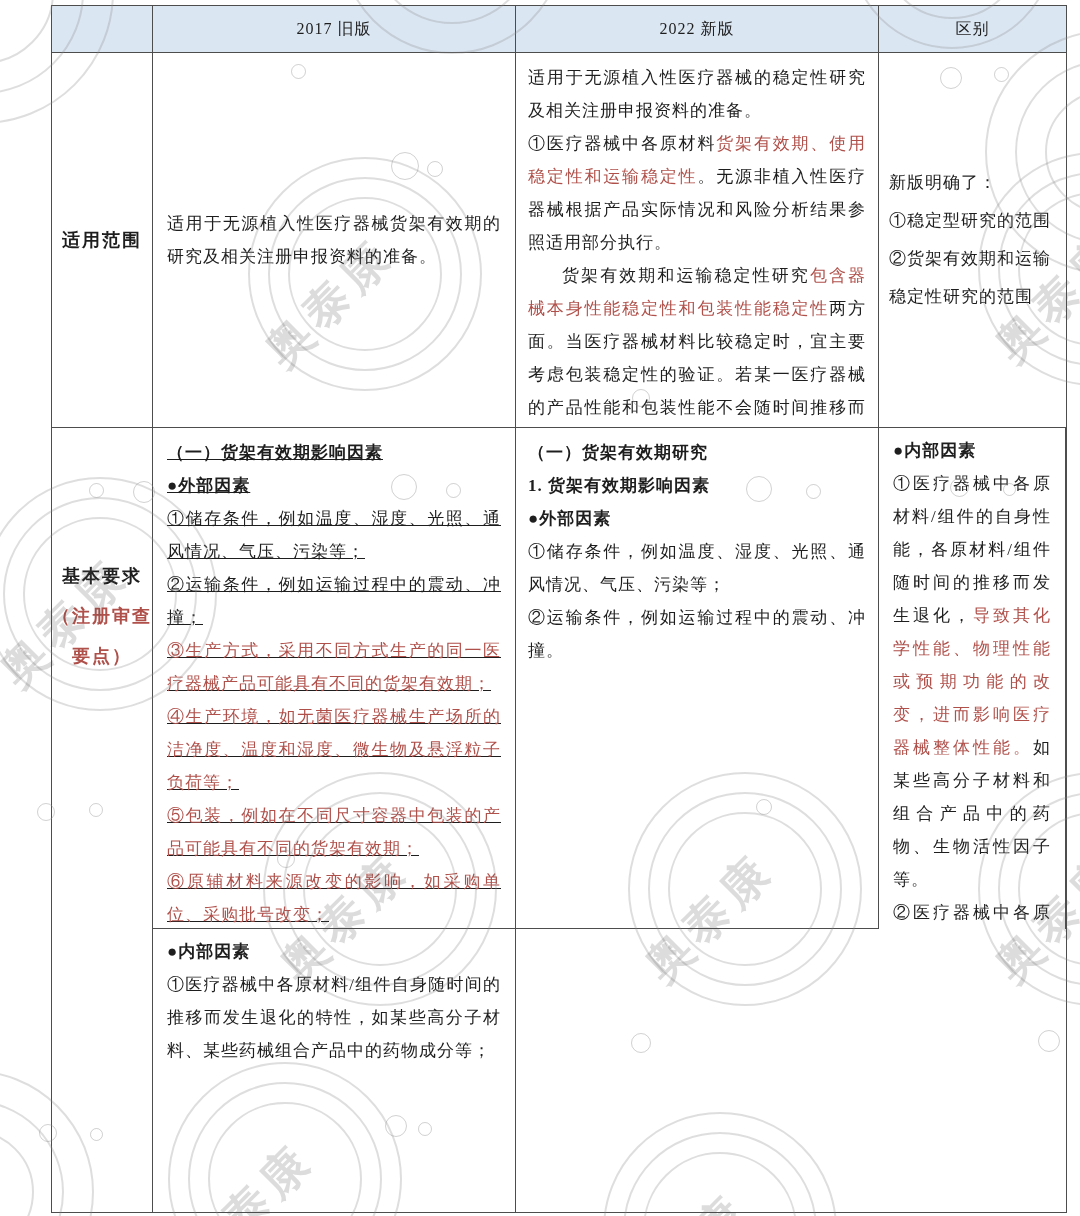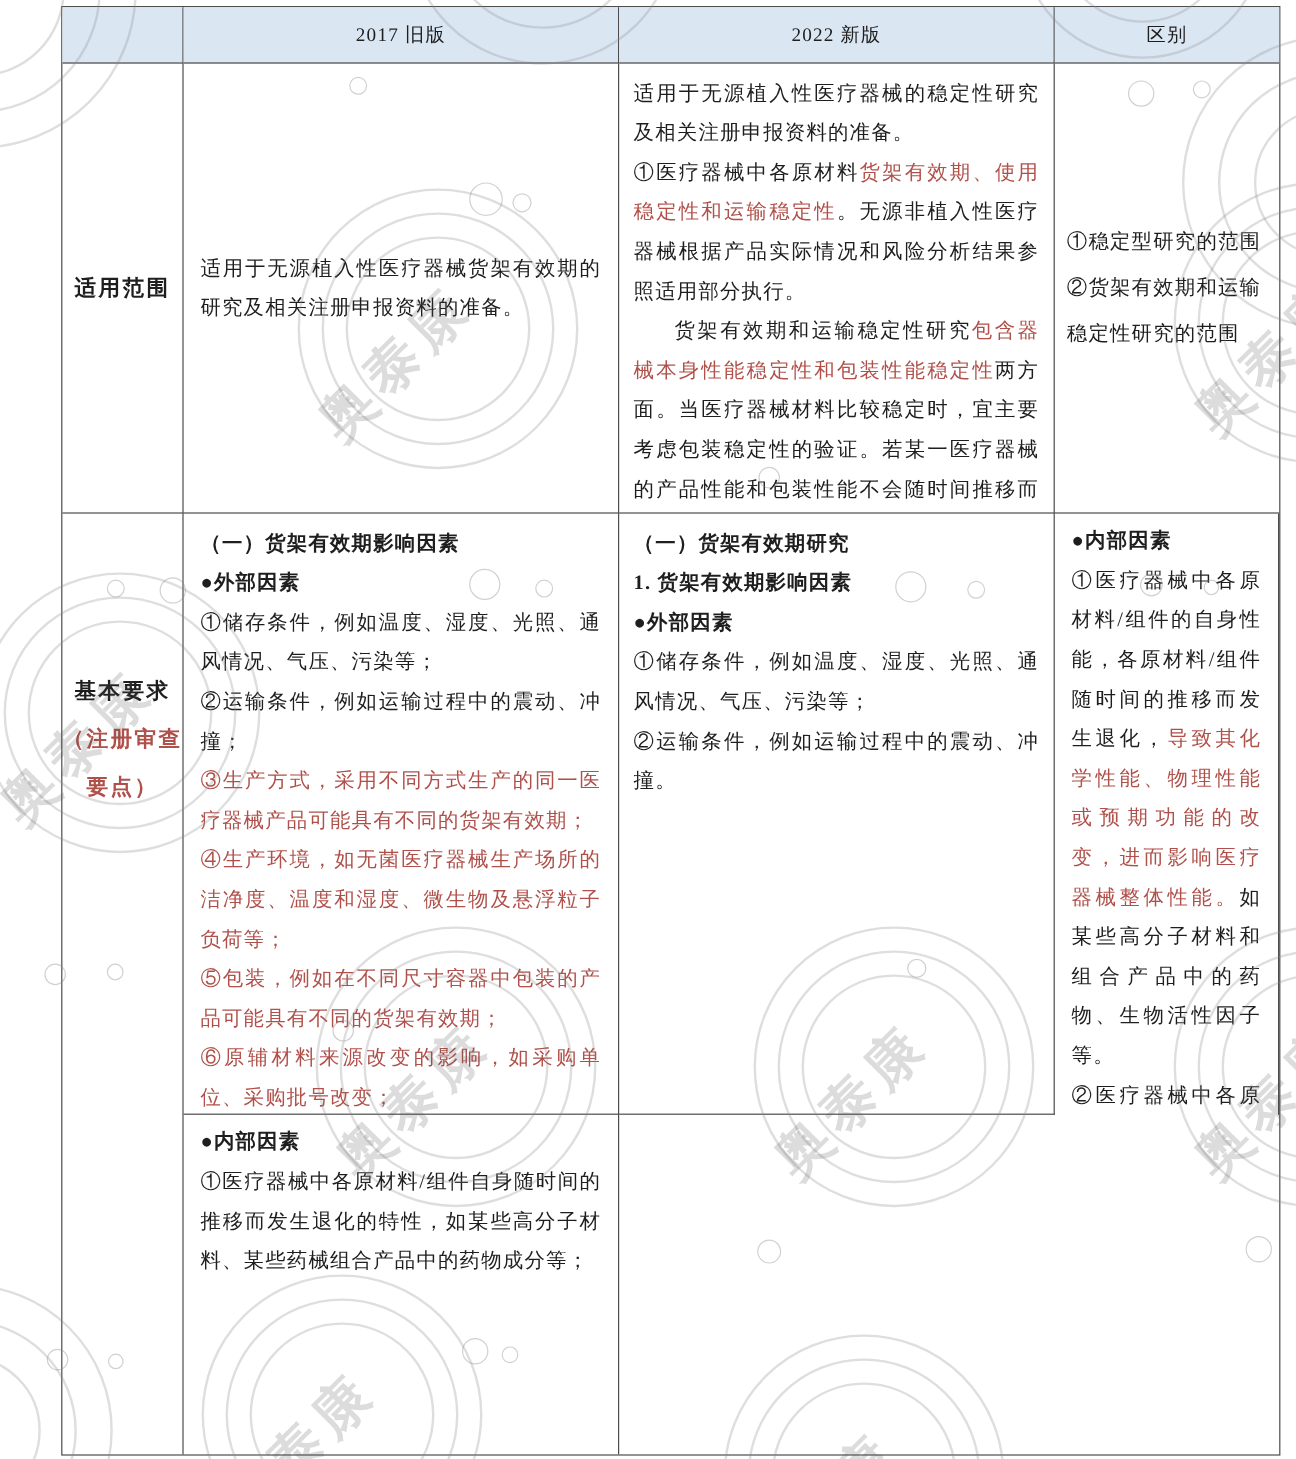--- a/index.html
+++ b/index.html
@@ -25,21 +25,21 @@
   .hdr{background:#dbe6f3;display:flex;align-items:center;justify-content:center;
        font-size:16px;font-weight:500;}
   .rowlabel{display:flex;align-items:center;justify-content:center;
        font-weight:bold;font-size:18px;letter-spacing:2px;}
   .vcenter{display:flex;flex-direction:column;justify-content:center;}
   .para{margin:0;text-align:justify;line-height:33px;}
   .diffcell .para{line-height:38px;text-align:left;}
   .red{color:#b0504a;}
   .bold{font-weight:bold;}
   .indent{text-indent:2em;}
-  .pad-main{padding:8px 14px 16px 14px;}
+  .pad-main{padding:8px 14px 16px 14px;text-decoration:underline;}
   .pad-main2{padding:8px 12px 0 12px;}
   .pad-sub{padding:6px 14px 0 14px;}
   .scope-old{padding:17px 14px;font-family:Liberation Serif, serif;}
   .scope-diff{padding:0 10px;}
   .basic-label{
     padding-top:128px;text-align:center;font-weight:bold;font-size:18px;
     line-height:40px;letter-spacing:2px;
   }
   .basic-label span{display:inline;}
   .basic-diff{padding:116px 10px 0 10px;}
@@ -138,20 +138,21 @@
   <div class="cell rowlabel">适用范围</div>
   <div class="cell vcenter scope-old">
       <p class="para"><span>适用于无源植入性医疗器械货架有效期的研究及相关注册申报资料的准备。</span></p>
     </div>
   <div class="cell pad-main2">
       <p class="para"><span>适用于无源植入性医疗器械的稳定性研究及相关注册申报资料的准备。</span></p>
       <p class="para"><span>①医疗器械中各原材料</span><span class="red">货架有效期、使用稳定性和运输稳定性</span><span>。无源非植入性医疗器械根据产品实际情况和风险分析结果参照适用部分执行。</span></p>
       <p class="para indent"><span>货架有效期和运输稳定性研究</span><span class="red">包含器械本身性能稳定性和包装性能稳定性</span><span>两方面。当医疗器械材料比较稳定时，宜主要考虑包装稳定性的验证。若某一医疗器械的产品性能和包装性能不会随时间推移而发生显著性改变，则可能不需进行货架有效期验证。</span></p>
     </div>
   <div class="cell vcenter scope-diff diffcell lastcol">
+      <p class="para"><span>新版明确了：</span></p>
       <p class="para"><span>①稳定型研究的范围</span></p>
       <p class="para"><span>②货架有效期和运输稳定性研究的范围</span></p>
     </div>
 
   <div class="cell basic-label span2 lastrow">
     <span>基本要求</span><br>
     <span class="red">（注册审查要点）</span>
   </div>
   <div class="cell pad-main">
       <p class="para"><span class="bold">（一）货架有效期影响因素</span></p>

